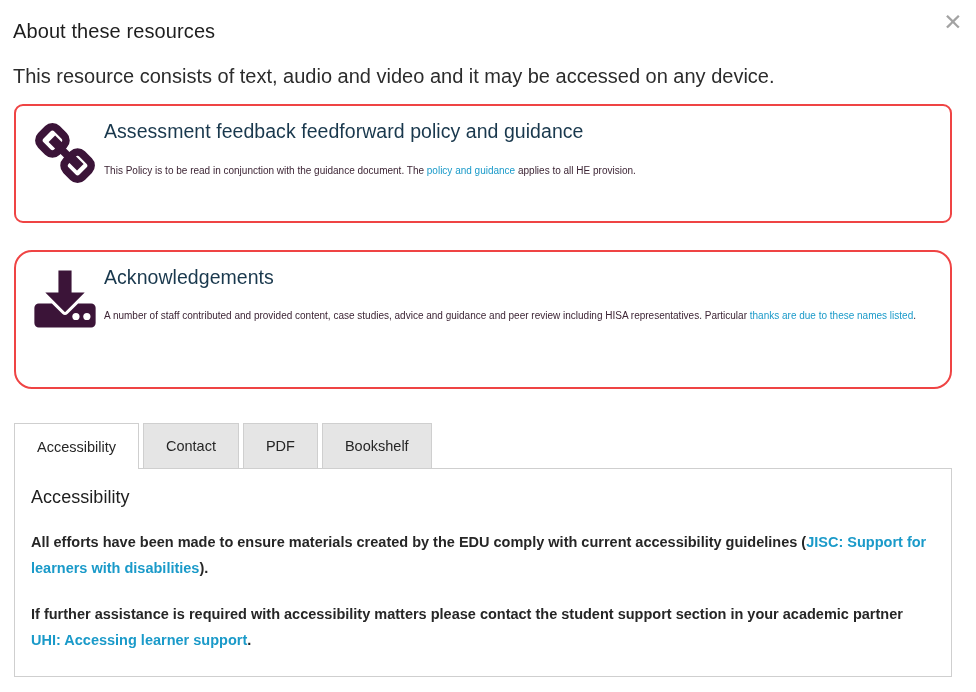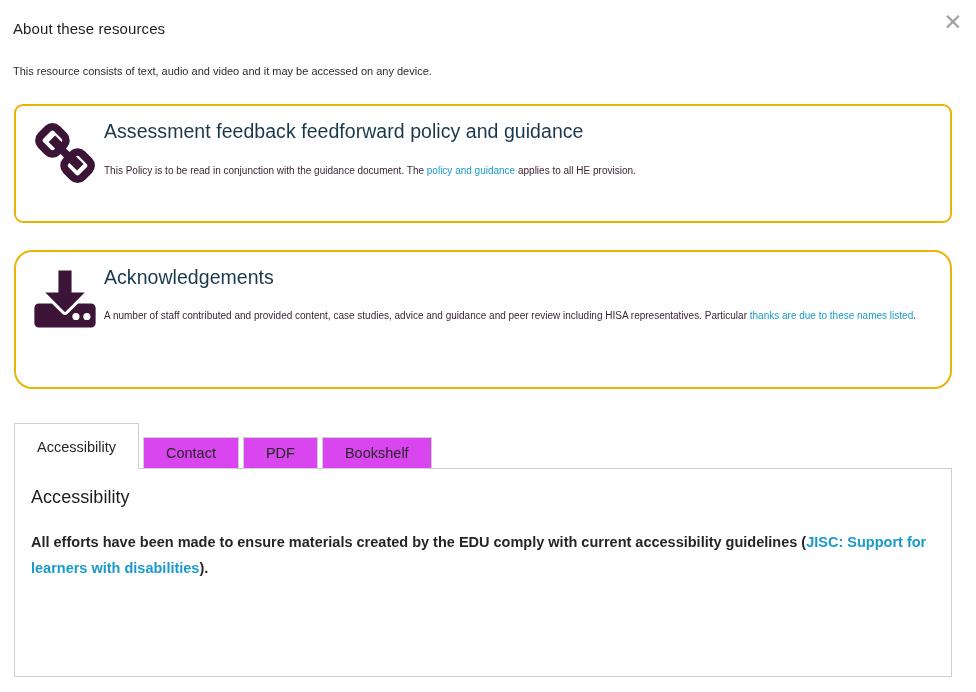--- a/index.html
+++ b/index.html
@@ -18,21 +18,21 @@
     height: 692px;
     overflow: hidden;
     background: #ffffff;
   }
 
   
   .page-title {
     position: absolute;
     left: 13px;
     top: 20px;
-    font-size: 15px;
+    font-size: 20px;
     font-weight: 400;
     color: #1e1e1e;
     letter-spacing: 0.1px;
     margin: 0;
   }
   .close-button {
     position: absolute;
     right: 8px;
     top: 7px;
     width: 30px;
@@ -47,31 +47,31 @@
     cursor: pointer;
     background: transparent;
     border: none;
     padding: 0;
     font-family: "Liberation Sans", sans-serif;
   }
   .intro-text {
     position: absolute;
     left: 13px;
     top: 65px;
-    font-size: 11px;
+    font-size: 20px;
     color: #2c2c2c;
     margin: 0;
   }
 
   
   .card {
     position: absolute;
     left: 14px;
     width: 938px;
-    border: 2px solid #eab308;
+    border: 2px solid #ef4444;
     border-radius: 9px;
     background: #ffffff;
     padding: 0;
   }
   #card-policy { top: 104px; height: 119px; }
   #card-ack    { top: 250px; height: 139px; border-radius: 18px; }
 
   .card-icon {
     position: absolute;
     left: 14px;
@@ -124,28 +124,28 @@
   }
   .tab-strip {
     display: flex;
     align-items: flex-end;
     gap: 4px;
     height: 45px;
     position: relative;
     z-index: 2;
   }
   .tab {
-    height: 31px;
+    height: 45px;
     padding: 0 22px;
     display: flex;
     align-items: center;
     justify-content: center;
     font-size: 14.5px;
     color: #262626;
-    background: #d946ef;
+    background: #e5e5e5;
     border: 1px solid #cfcfcf;
     border-bottom: none;
     cursor: pointer;
     font-family: "Liberation Sans", sans-serif;
     white-space: nowrap;
   }
   .tab.active {
     background: #ffffff;
     border-color: #cfcfcf;
     position: relative;
@@ -227,16 +227,17 @@
   <div class="tabs-wrap">
     <div class="tab-strip">
       <div class="tab active">Accessibility</div>
       <div class="tab">Contact</div>
       <div class="tab">PDF</div>
       <div class="tab">Bookshelf</div>
     </div>
     <div class="tab-panel">
       <h3 class="panel-title">Accessibility</h3>
       <p class="panel-text"><span>All efforts have been made to ensure materials created by the EDU comply with current accessibility guidelines (</span><a class="link">JISC: Support for learners with disabilities</a><span>).</span></p>
+      <p class="panel-text"><span>If further assistance is required with accessibility matters please contact the student support section in your academic partner </span><a class="link">UHI: Accessing learner support</a><span>.</span></p>
     </div>
   </div>
 
 </div>
 
 </body></html>

